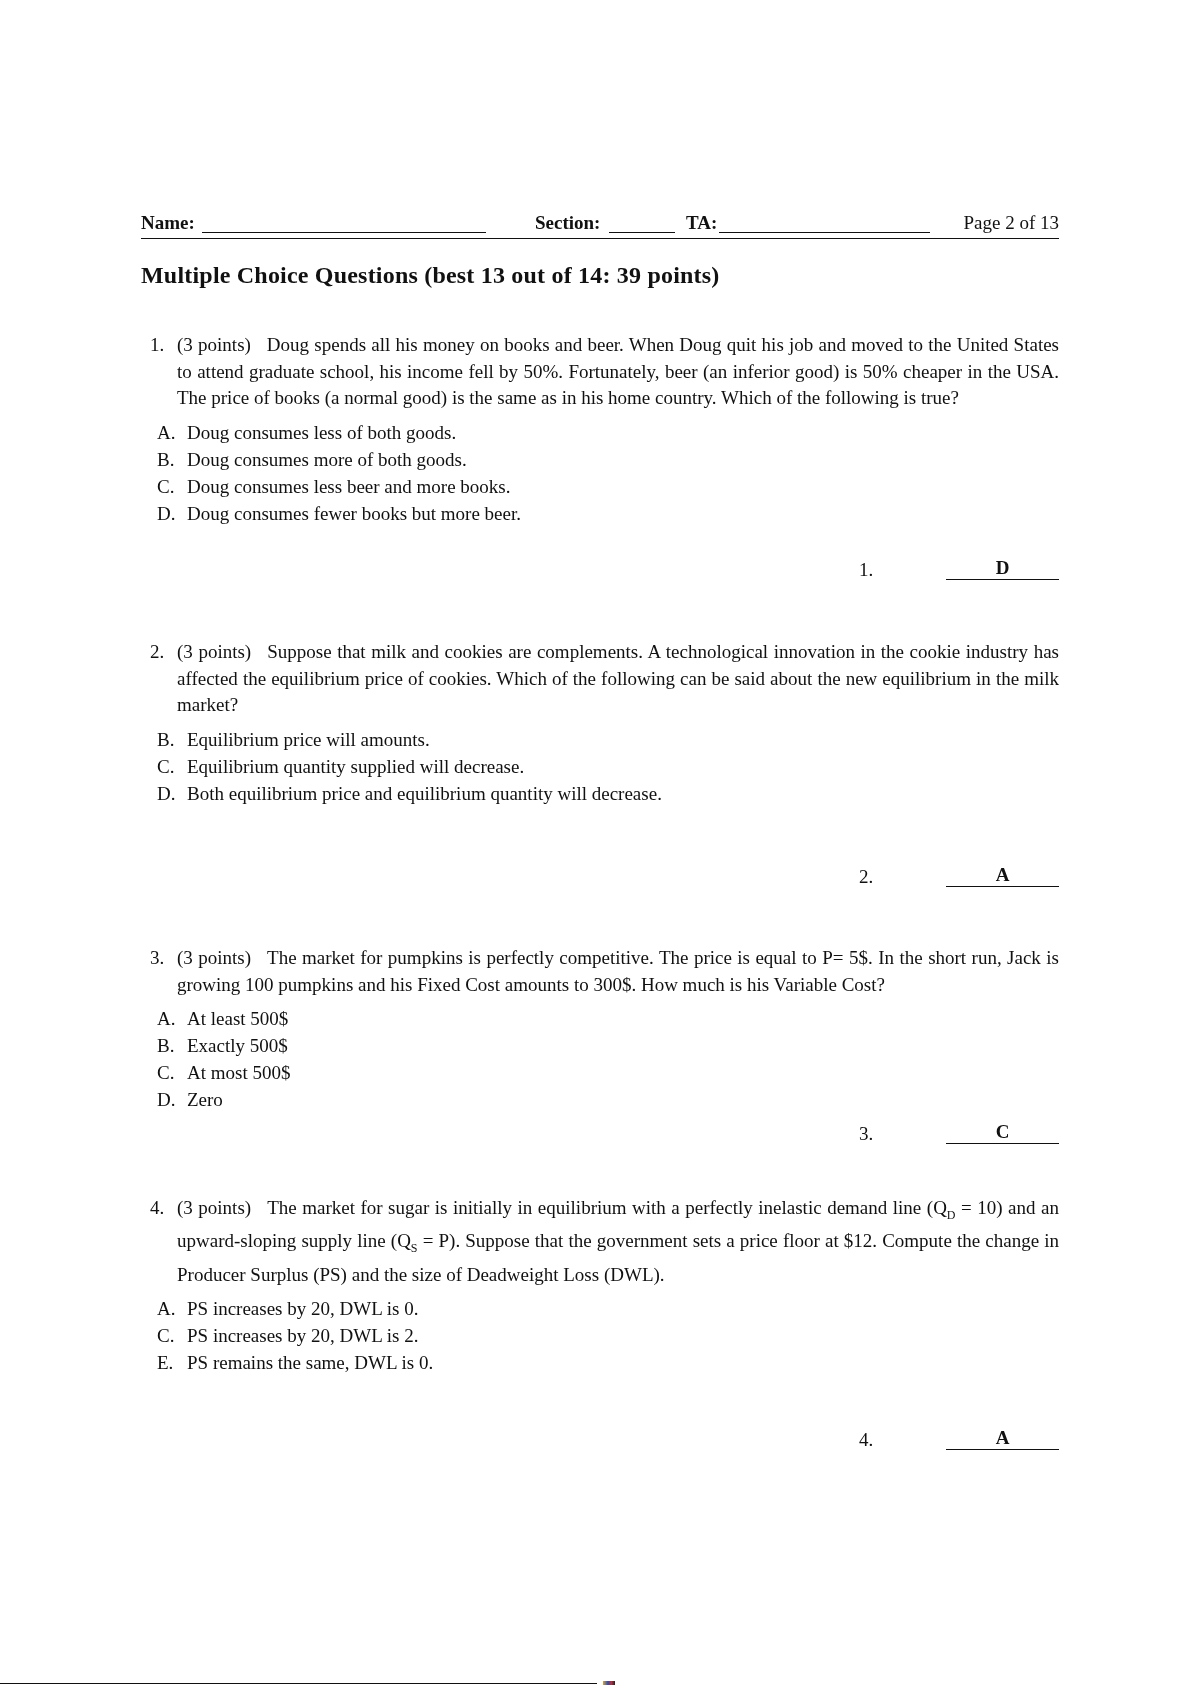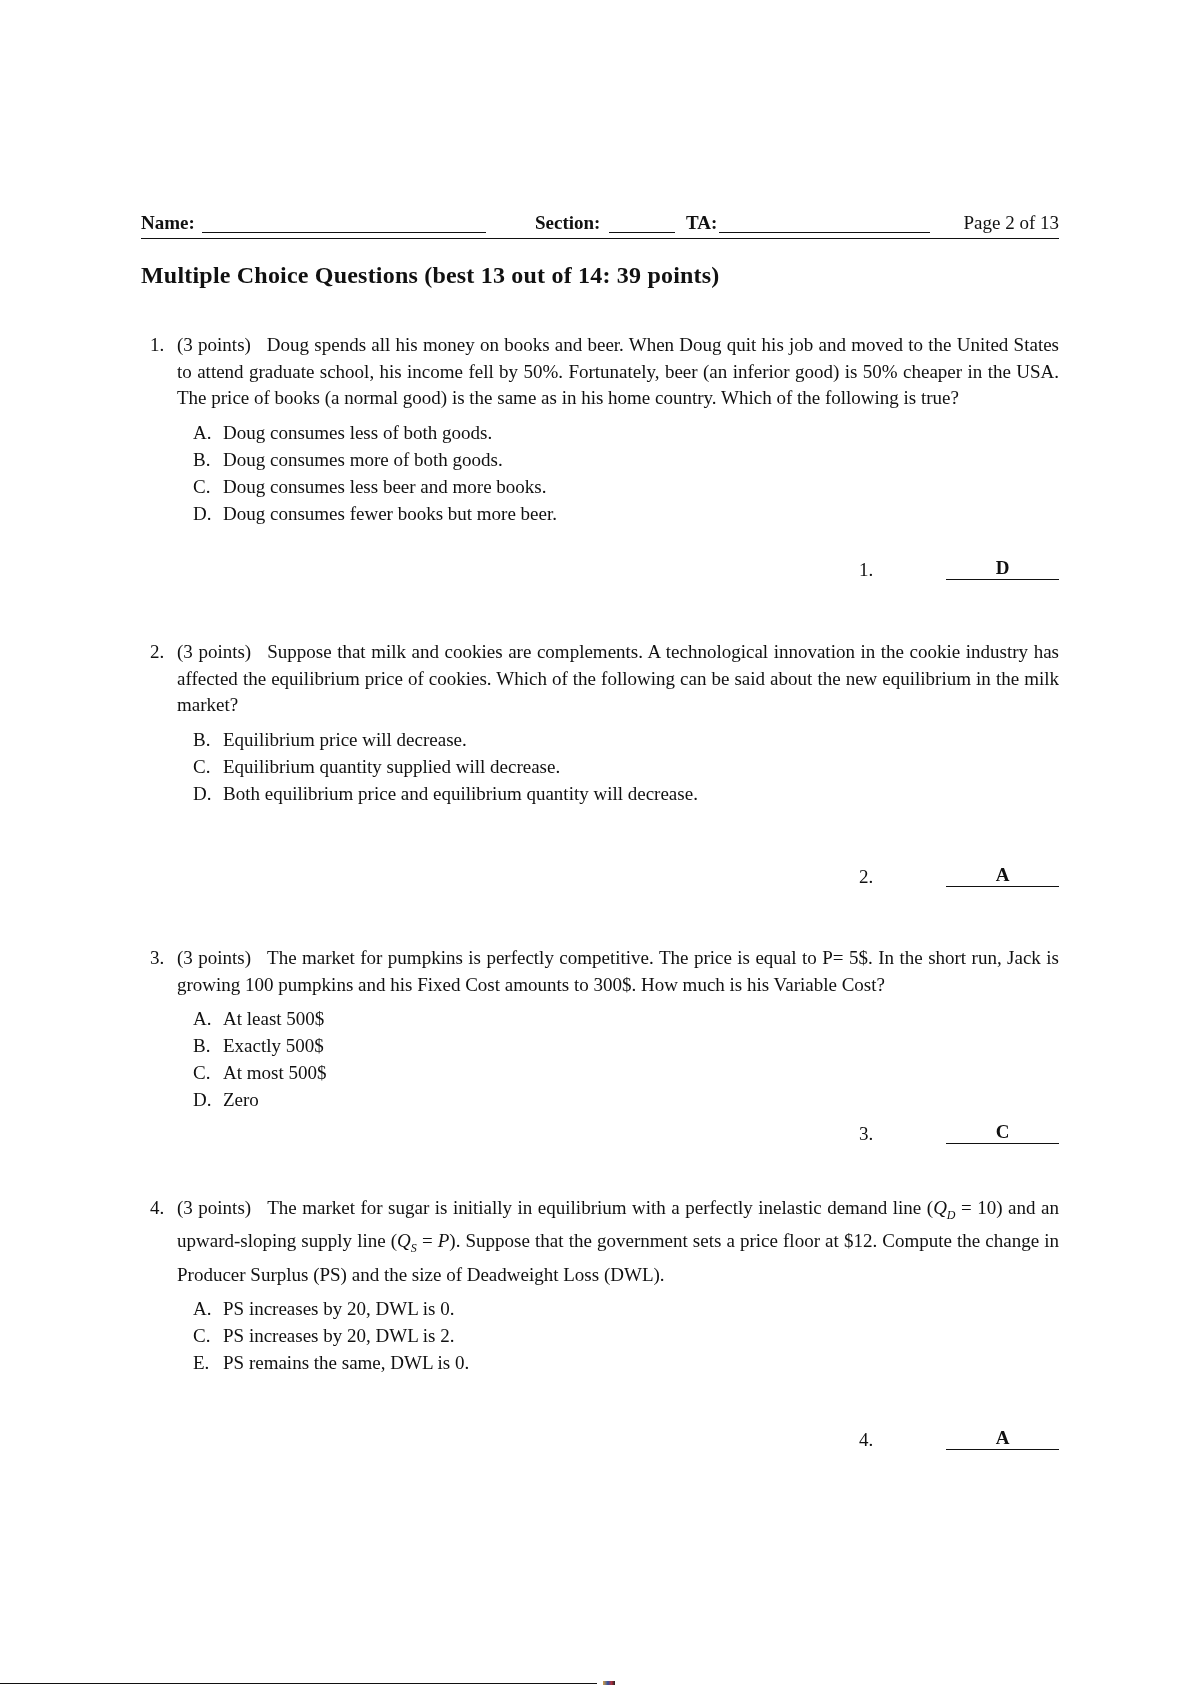--- a/index.html
+++ b/index.html
@@ -28,35 +28,35 @@
   }
 
   
   .question { position: absolute; left: 141px; width: 918px; }
   .q-num { position: absolute; left: 9px; top: 0; font-family: "Liberation Serif", serif; font-size: 19px; line-height: 26.5px; }
   .q-text {
     margin-left: 36px; font-family: "Liberation Serif", serif; font-size: 19px; line-height: 26.5px;
     text-align: justify; text-align-last: left;
   }
   .q-points { margin-right: 16px; }
-  .choices { margin-left: 52px; margin-top: 7px; }
+  .choices { margin-left: 16px; margin-top: 7px; }
   .choice { font-family: "Liberation Serif", serif; font-size: 19px; line-height: 27px; white-space: nowrap; }
   .choice-letter { display: inline-block; width: 30px; }
 
   .answer {
     position: absolute; right: 132px; width: 200px; height: 24px;
     font-family: "Liberation Serif", serif; font-size: 19px;
   }
   .ans-num { position: absolute; left: 0; bottom: 0; width: 40px; text-align: left; line-height: 24px; }
   .ans-line {
     position: absolute; right: 0; bottom: 2px; width: 113px; height: 22px;
     border-bottom: 1.3px solid #111; text-align: center; font-weight: bold; line-height: 22px;
   }
   sub { font-size: 12px; }
-  .math { font-style: italic; }
+  .math { }
 
   .footer-rule {
     position: absolute; left: 0; top: 1683px; width: 597px; height: 0;
     border-bottom: 1.5px solid #111;
   }
   .footer-mark {
     position: absolute; left: 603px; top: 1681px; width: 12px; height: 4px;
     background: linear-gradient(90deg, #d8a040 0%, #3050a0 40%, #b03040 70%, #222 100%);
   }
 </style>
@@ -92,21 +92,21 @@
   </div>
   <div class="answer" style="top:558px;">
     <span class="ans-num">1.</span>
     <span class="ans-line">D</span>
   </div>
 
   <div class="question" style="top:639px;">
     <span class="q-num">2.</span>
     <div class="q-text"><span class="q-points">(3 points)</span><span>Suppose that milk and cookies are complements. A technological innovation in the cookie industry has affected the equilibrium price of cookies. Which of the following can be said about the new equilibrium in the milk market?</span></div>
     <div class="choices">
-      <div class="choice"><span class="choice-letter">B.</span><span>Equilibrium price will decrease.</span></div>
+      <div class="choice"><span class="choice-letter">B.</span><span>Equilibrium price will amounts.</span></div>
       <div class="choice"><span class="choice-letter">C.</span><span>Equilibrium quantity supplied will decrease.</span></div>
       <div class="choice"><span class="choice-letter">D.</span><span>Both equilibrium price and equilibrium quantity will decrease.</span></div>
     </div>
   </div>
   <div class="answer" style="top:865px;">
     <span class="ans-num">2.</span>
     <span class="ans-line">A</span>
   </div>
 
   <div class="question" style="top:945px;">

